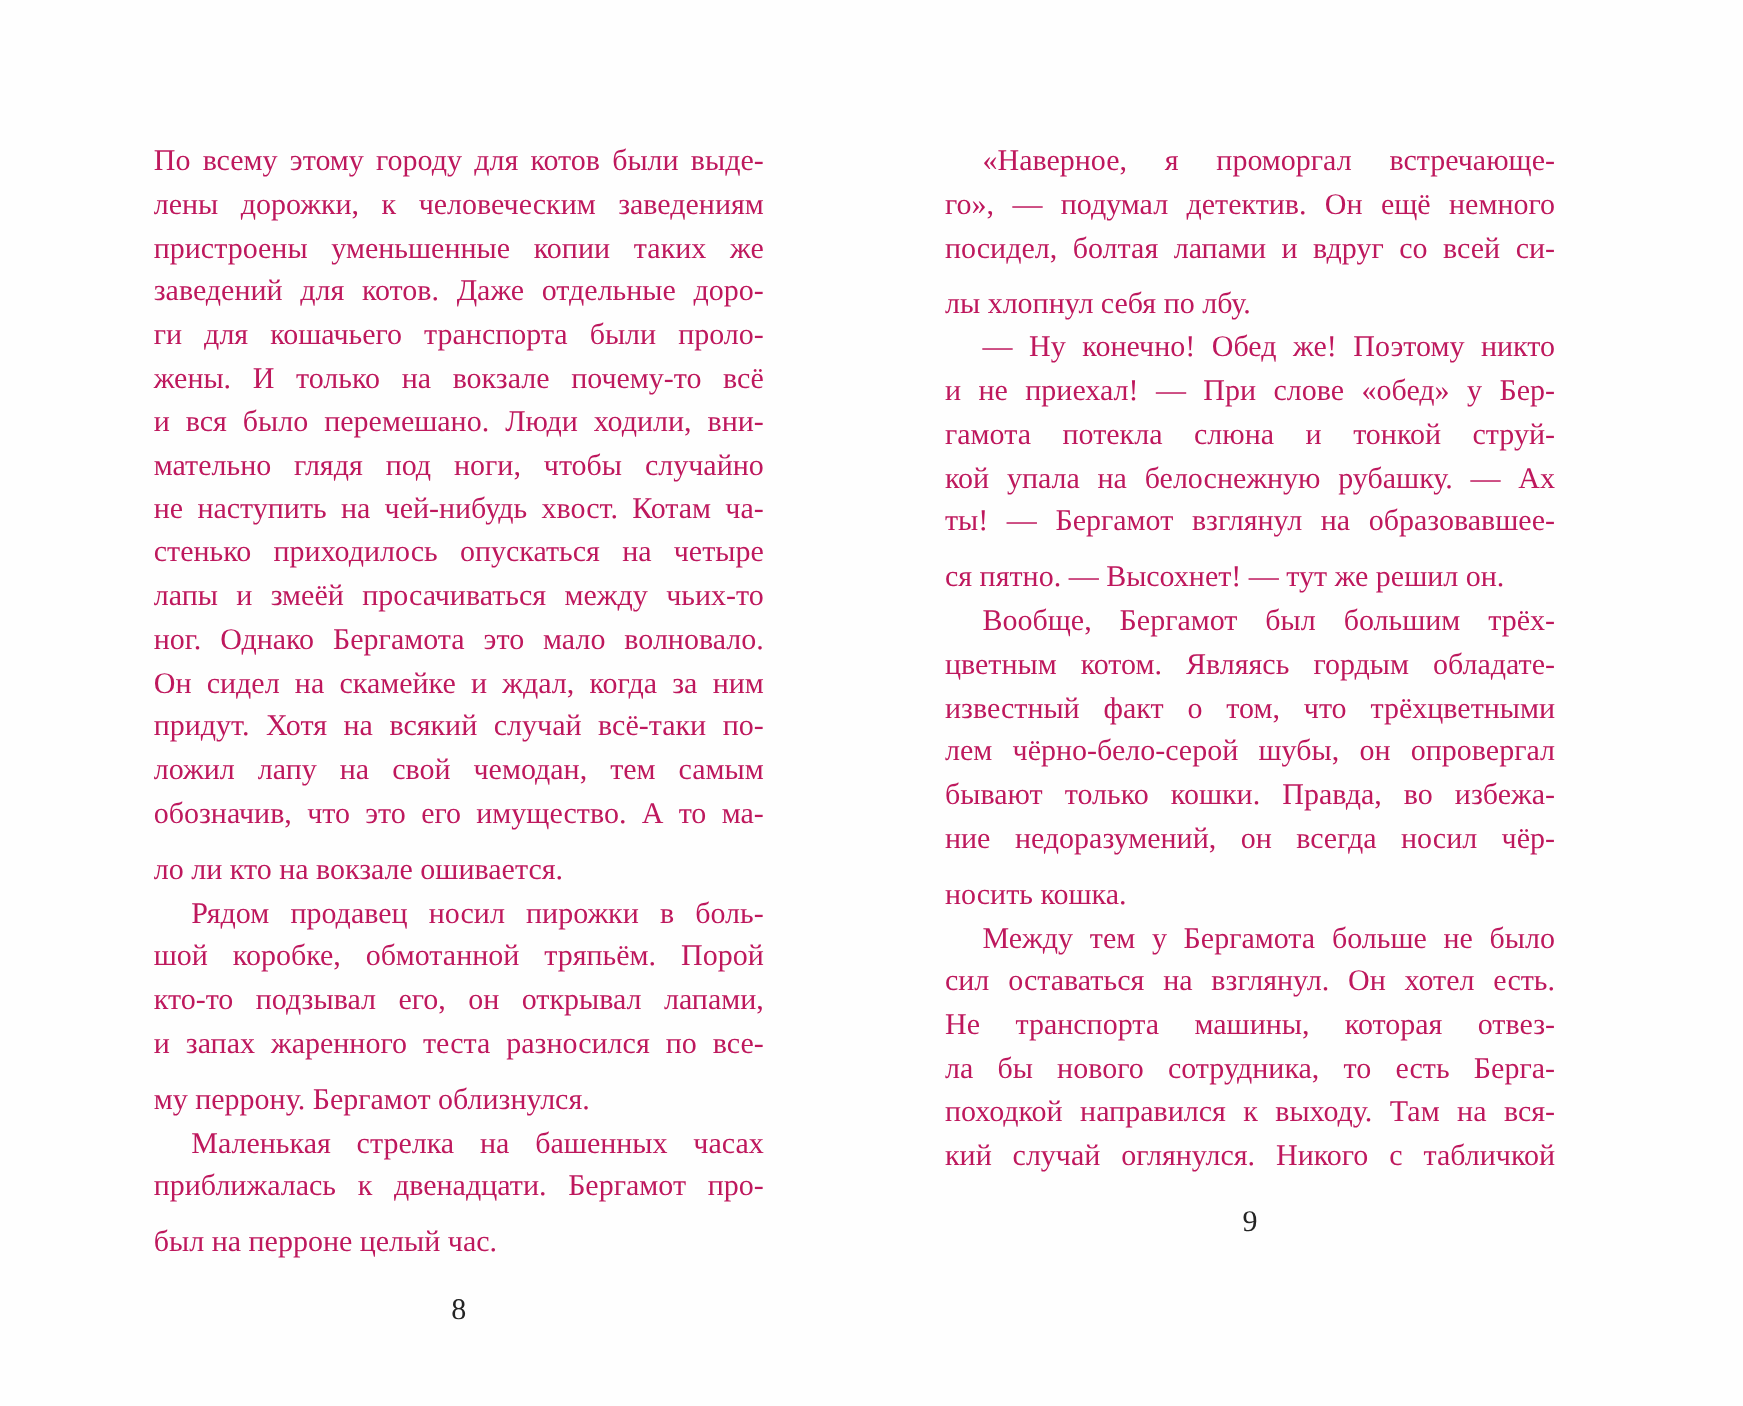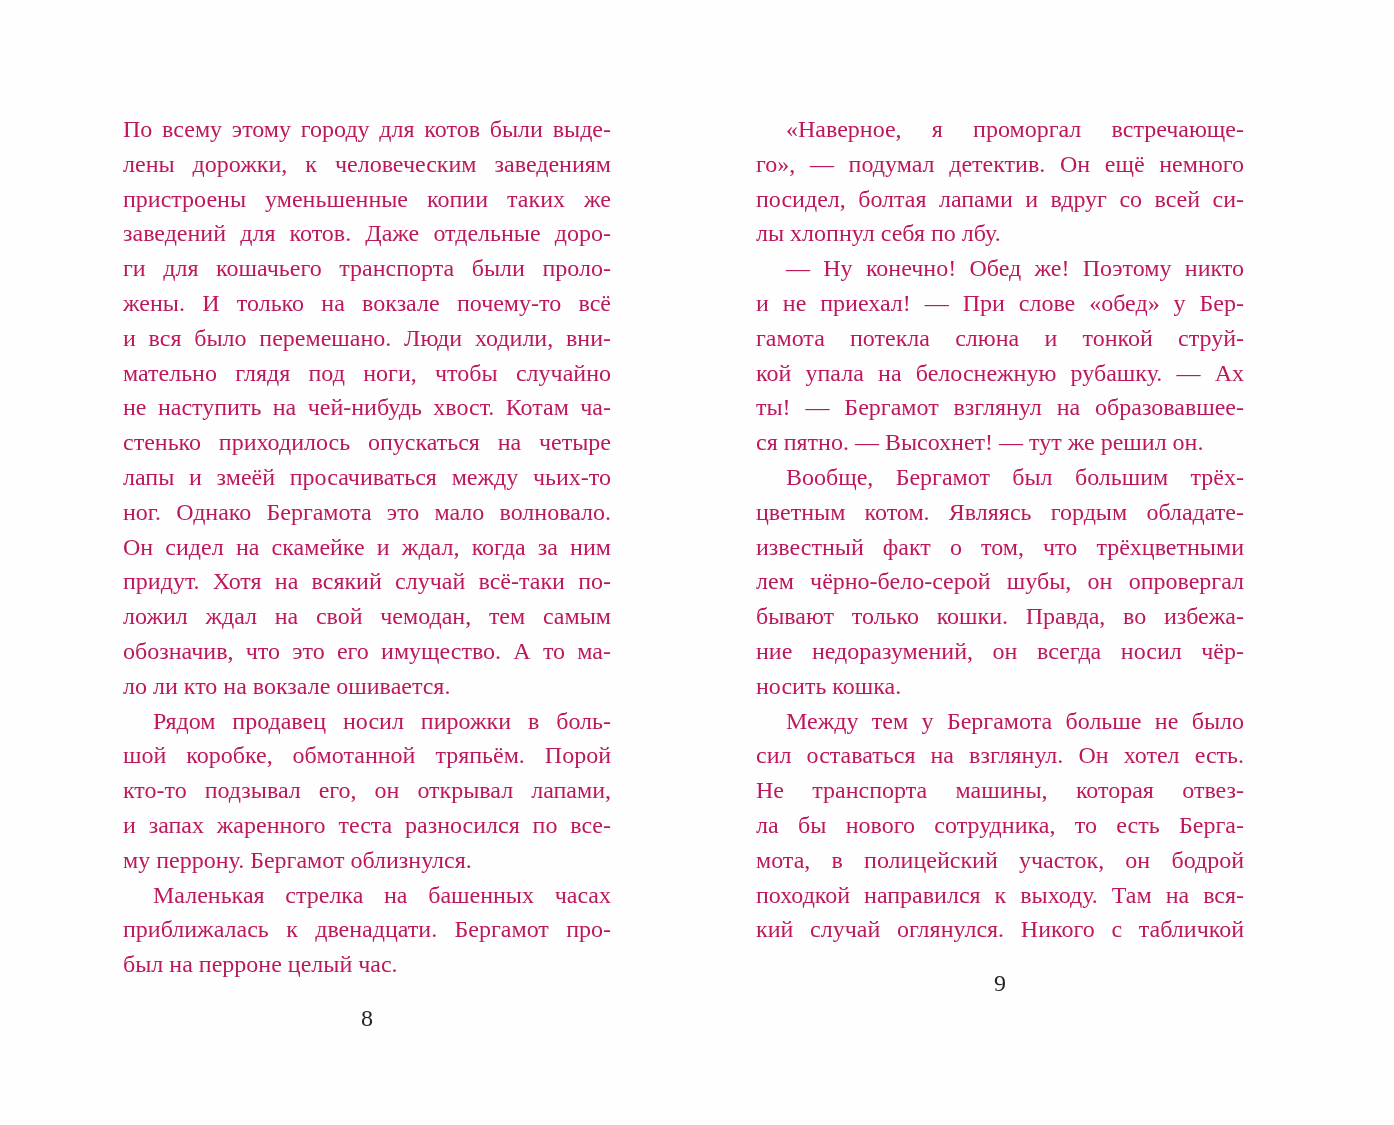--- a/index.html
+++ b/index.html
@@ -34,20 +34,21 @@
     width: 100%;
     height: 34.8px;
     text-align: justify;
     text-align-last: justify;
     white-space: nowrap;
     overflow: visible;
   }
   .line.last {
     text-align: left;
     text-align-last: left;
+    margin-top: 10px;
   }
   .line.indent {
     text-indent: 30px;
   }
   .page-number {
     margin-top: 22px;
     text-align: center;
     color: #242424;
     font-size: 24px;
     line-height: 28px;
@@ -67,21 +68,21 @@
         <div class="line">ги для кошачьего транспорта были проло-</div>
         <div class="line">жены. И только на вокзале почему-то всё</div>
         <div class="line">и вся было перемешано. Люди ходили, вни-</div>
         <div class="line">мательно глядя под ноги, чтобы случайно</div>
         <div class="line">не наступить на чей-нибудь хвост. Котам ча-</div>
         <div class="line">стенько приходилось опускаться на четыре</div>
         <div class="line">лапы и змеёй просачиваться между чьих-то</div>
         <div class="line">ног. Однако Бергамота это мало волновало.</div>
         <div class="line">Он сидел на скамейке и ждал, когда за ним</div>
         <div class="line">придут. Хотя на всякий случай всё-таки по-</div>
-        <div class="line">ложил ждал на свой чемодан, тем самым</div>
+        <div class="line">ложил лапу на свой чемодан, тем самым</div>
         <div class="line">обозначив, что это его имущество. А то ма-</div>
         <div class="line last">ло ли кто на вокзале ошивается.</div>
         <div class="line indent">Рядом продавец носил пирожки в боль-</div>
         <div class="line">шой коробке, обмотанной тряпьём. Порой</div>
         <div class="line">кто-то подзывал его, он открывал лапами,</div>
         <div class="line">и запах жаренного теста разносился по все-</div>
         <div class="line last">му перрону. Бергамот облизнулся.</div>
         <div class="line indent">Маленькая стрелка на башенных часах</div>
         <div class="line">приближалась к двенадцати. Бергамот про-</div>
         <div class="line last">был на перроне целый час.</div>
@@ -105,20 +106,19 @@
         <div class="line">цветным котом. Являясь гордым обладате-</div>
         <div class="line">известный факт о том, что трёхцветными</div>
         <div class="line">лем чёрно-бело-серой шубы, он опровергал</div>
         <div class="line">бывают только кошки. Правда, во избежа-</div>
         <div class="line">ние недоразумений, он всегда носил чёр-</div>
         <div class="line last">носить кошка.</div>
         <div class="line indent">Между тем у Бергамота больше не было</div>
         <div class="line">сил оставаться на взглянул. Он хотел есть.</div>
         <div class="line">Не транспорта машины, которая отвез-</div>
         <div class="line">ла бы нового сотрудника, то есть Берга-</div>
-        <div class="line">мота, в полицейский участок, он бодрой</div>
         <div class="line">походкой направился к выходу. Там на вся-</div>
         <div class="line">кий случай оглянулся. Никого с табличкой</div>
       </div>
     <div class="page-number">9</div>
   </section>
 
 </div>
 
 </body></html>

